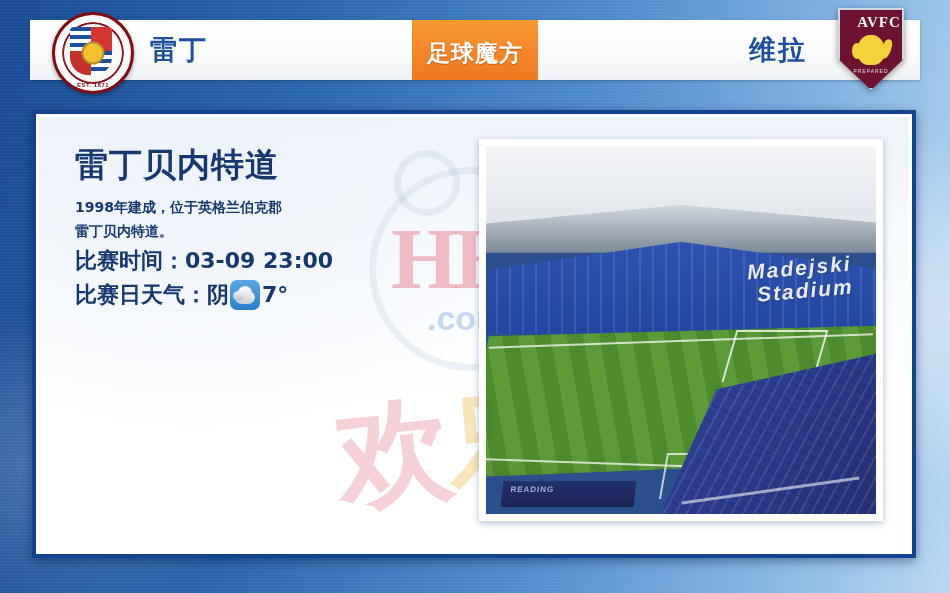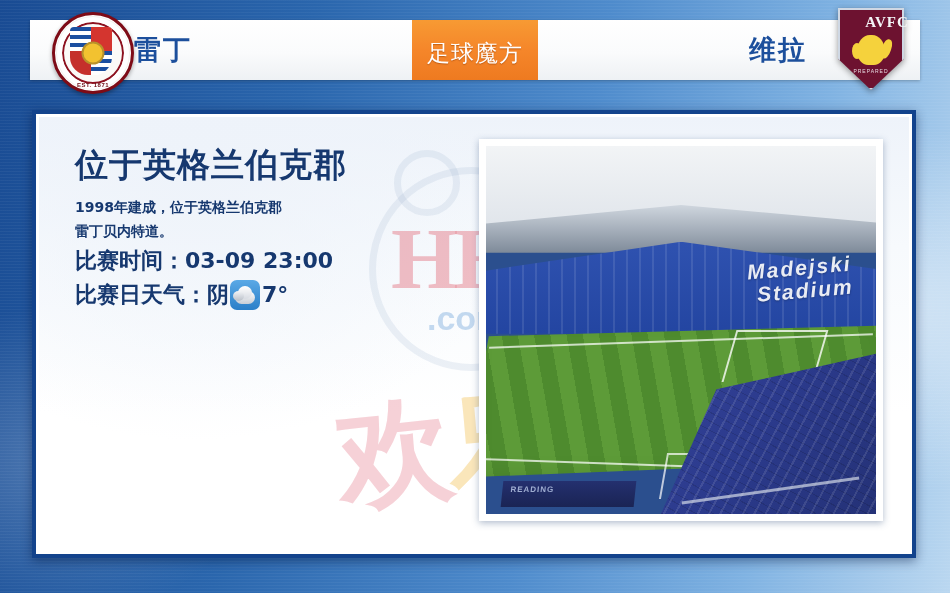--- a/index.html
+++ b/index.html
@@ -27,21 +27,21 @@
     background:linear-gradient(to bottom,#ffffff 0%,#fafbfc 55%,#eef1f4 100%);
     box-shadow:0 1px 3px rgba(0,0,0,.25);
     z-index:5;
   }
   .hdr-inner{position:relative;width:100%;height:100%;}
   .team-name{
     position:absolute;top:0;height:60px;line-height:60px;
     font-size:27px;font-weight:bold;color:#1c4f9c;letter-spacing:2px;
     font-family:"DejaVu Sans","Liberation Sans",sans-serif;
   }
-  .team-home{left:104px;}
+  .team-home{left:120px;}
   .team-away{right:113px;}
 
   
   .crest-reading{
     position:absolute;left:22px;top:-8px;width:76px;height:76px;border-radius:50%;
     background:#f4f2ee;
     border:3px solid #7e0b16;
     box-shadow:0 0 0 1px #ffffff inset,0 2px 4px rgba(0,0,0,.35);
     overflow:hidden;z-index:8;
   }
@@ -72,21 +72,21 @@
   .crest-villa{
     position:absolute;right:16px;top:-12px;width:66px;height:82px;z-index:8;
     filter:drop-shadow(0 2px 3px rgba(0,0,0,.4));
   }
   .crest-villa .shield{
     position:absolute;inset:0;background:#6d1230;
     border:2px solid #cfd8e4;
     clip-path:polygon(0% 0%,100% 0%,100% 62%,50% 100%,0% 62%);
   }
   .crest-villa .avfc{
-    position:absolute;left:16px;top:6px;width:100%;text-align:center;
+    position:absolute;left:8px;top:6px;width:100%;text-align:center;
     color:#f3f4f6;font-size:15px;font-weight:bold;letter-spacing:1px;
     font-family:"Liberation Serif","DejaVu Serif",serif;
   }
   .crest-villa .lion{
     position:absolute;left:50%;top:27px;transform:translateX(-50%);
     width:28px;height:30px;background:#f5d23c;
     border-radius:46% 46% 40% 40%/55% 55% 45% 45%;
   }
   .crest-villa .lion:before{
     content:"";position:absolute;left:-5px;top:8px;width:10px;height:16px;background:#f5d23c;border-radius:50%;
@@ -101,21 +101,21 @@
   }
 
   
   .brand{
     position:absolute;left:50%;top:0;transform:translateX(-50%);
     width:126px;height:60px;
     background:linear-gradient(to bottom,#f79a33 0%,#f5862a 50%,#ee7a20 100%);
     display:flex;align-items:center;justify-content:center;
   }
   .brand span{
-    color:#ffffff;font-size:23px;font-weight:normal;letter-spacing:1px;
+    color:#ffffff;font-size:23px;font-weight:bold;letter-spacing:1px;
     font-family:"DejaVu Sans","Liberation Sans",sans-serif;
     text-shadow:0 1px 1px rgba(150,60,0,.55);
     margin-top:6px;
   }
 
   
   .card{
     position:absolute;left:32px;top:110px;width:884px;height:448px;
     background:#13438c;
     padding:4px;box-sizing:border-box;
@@ -314,21 +314,21 @@
     <div class="card-inner">
 
       <div class="wm wm-cat"></div>
       <div class="wm wm-hhh">HHH</div>
       <div class="wm wm-com">.com</div>
       <div class="wm wm-huan">欢</div>
       <div class="wm wm-le">乐</div>
 
       <div class="info">
 
-        <div class="stadium-title">位于英格兰伯克郡</div>
+        <div class="stadium-title">雷丁贝内特道</div>
 
         <div class="desc">1998年建成，位于英格兰伯克郡</div>
         <div class="desc">雷丁贝内特道。</div>
 
 
 
         <div class="row">
           <span>比赛时间：</span><span>03-09 23:00</span>
         </div>
 

